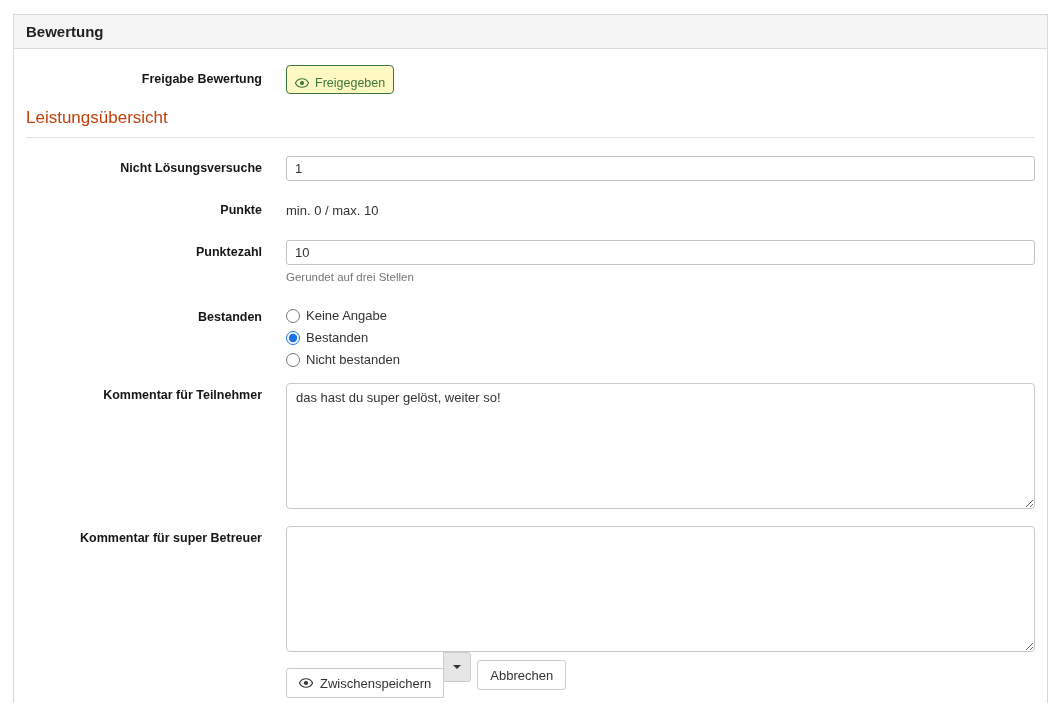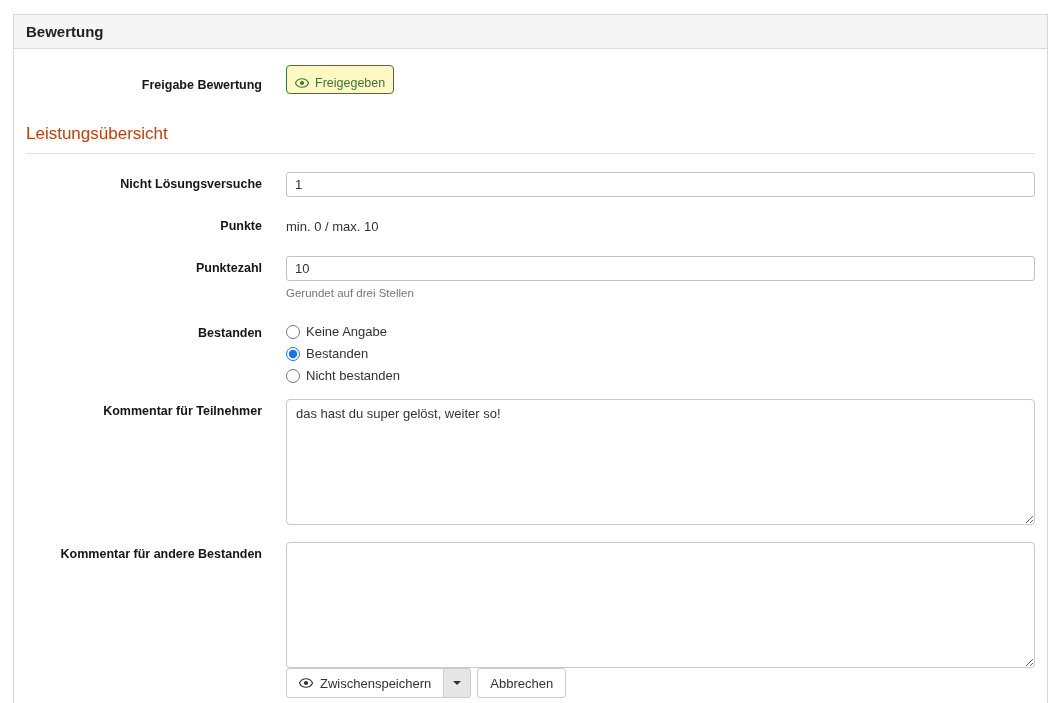--- a/index.html
+++ b/index.html
@@ -65,21 +65,21 @@
   .form-row.comment-row { margin-bottom: 17px; }
 
   .btn-row { display: flex; align-items: center; margin-top: 18px; }
   .btn {
     display: inline-flex; align-items: center; justify-content: center; gap: 7px;
     height: 30px; padding: 0 12px; font-family: inherit; font-size: 13px;
     color: #333; background: #fff; border: 1px solid #ccc; border-radius: 3px;
     cursor: pointer; white-space: nowrap;
   }
   .btn-group { display: inline-flex; margin-right: 6px; }
-  .btn-group .btn-main { border-top-right-radius: 0; border-bottom-right-radius: 0; }
+  .btn-group .btn-main { border-top-right-radius: 0; border-bottom-right-radius: 0; margin-top: 16px; }
   .btn-toggle {
     width: 28px; padding: 0; margin-left: -1px;
     border-top-left-radius: 0; border-bottom-left-radius: 0;
     background: #e6e6e6;
   }
   .btn-warning { background: #eea43d; border-color: #df9830; color: #fff; }
   .btn-toggle-teal { background: #166a5c; border-color: #115448; color: #fff; }
   .caret {
     display: inline-block; width: 0; height: 0;
     border-left: 4px solid transparent; border-right: 4px solid transparent;
@@ -89,21 +89,21 @@
   .btn-warning .icon-eye { color: rgba(0,0,0,0.45); }
 </style>
 </head>
 <body>
 
 <div class="panel">
   <div class="panel-header">Bewertung</div>
   <div class="panel-body">
 
 
-    <div class="form-row" style="margin-bottom:30px;align-items:flex-end;">
+    <div class="form-row" style="margin-bottom:14px;">
       <div class="col-label">Freigabe Bewertung</div>
       <div class="col-control">
         <span class="badge-outline">
           <span class="icon-eye">
             <svg width="14" height="10" viewBox="0 0 14 10">
                 <path d="M7 0.8 C3.6 0.8 1.3 3.2 0.4 5 C1.3 6.8 3.6 9.2 7 9.2 C10.4 9.2 12.7 6.8 13.6 5 C12.7 3.2 10.4 0.8 7 0.8 Z" fill="none" stroke="currentColor" stroke-width="1.1"></path>
                 <circle cx="7" cy="5" r="2.1" fill="currentColor"></circle>
               </svg>
           </span>
           <span>Freigegeben</span>
@@ -152,21 +152,21 @@
     </div>
 
     <div class="form-row top comment-row">
       <div class="col-label">Kommentar für Teilnehmer</div>
       <div class="col-control">
         <textarea class="comment" style="">das hast du super gelöst, weiter so!</textarea>
       </div>
     </div>
 
     <div class="form-row top comment-row" style="margin-bottom:0;">
-      <div class="col-label">Kommentar für andere Bestanden</div>
+      <div class="col-label">Kommentar für super Betreuer</div>
       <div class="col-control">
         <textarea class="comment" style=""></textarea>
       </div>
     </div>
 
     <div class="form-row" style="margin-bottom:0;">
       <div class="col-label"></div>
       <div class="col-control btn-row" style="margin-top:0;">
         <span class="btn-group">
           <button class="btn btn-main">

